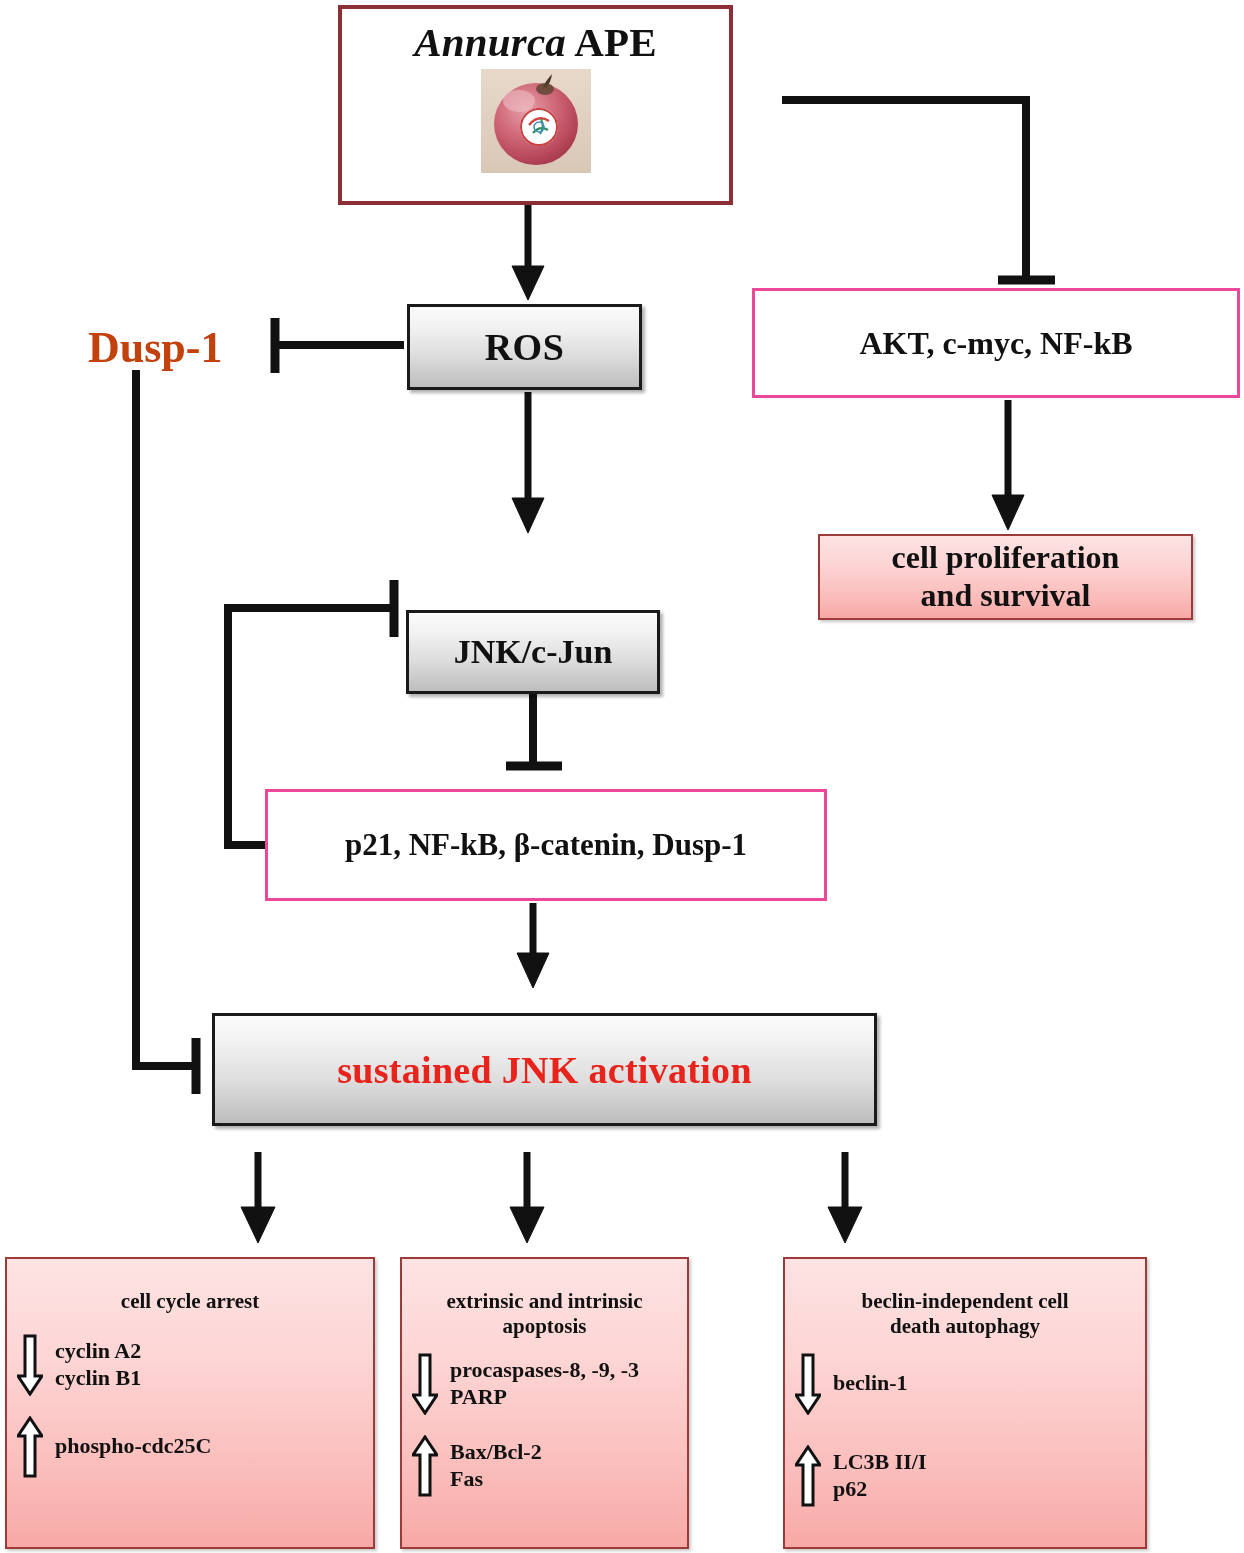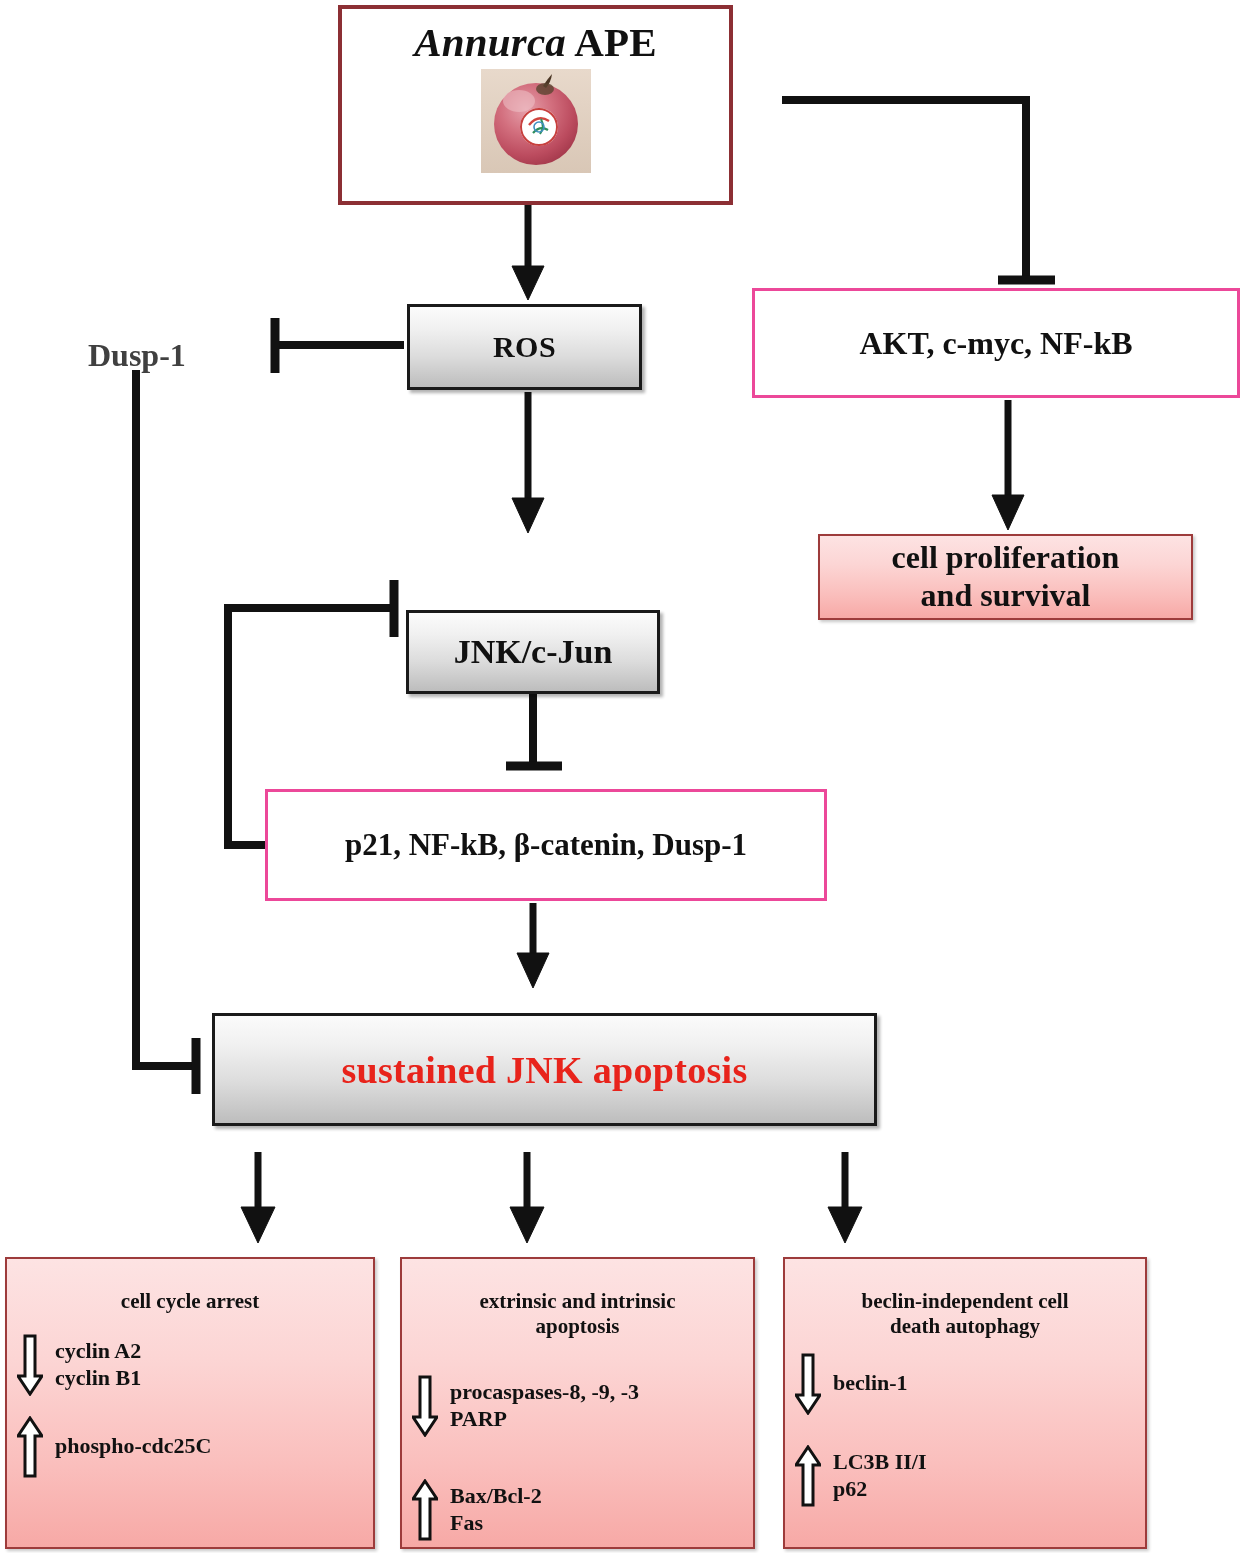--- a/index.html
+++ b/index.html
@@ -40,32 +40,31 @@
     font-weight:bold; color:#111;
   }
   
   .box-pink{
     border:2px solid #9d3b3b;
     background:linear-gradient(to bottom,#fde3e3 0%,#fcd5d4 35%,#fabebc 72%,#f7a9a6 100%);
     box-shadow:2px 2px 3px rgba(0,0,0,.22);
     font-weight:bold; color:#111;
   }
 
-  .t-ros{font-size:30px;letter-spacing:.5px;}
+  .t-ros{font-size:38px;letter-spacing:.5px;}
   .t-akt{font-size:32px;}
   .t-prolif{font-size:32px; line-height:1.18;}
   .t-jnk{font-size:34px;}
   .t-p21{font-size:31px;}
   .t-sust{font-size:38px; color:#e8231b; letter-spacing:.3px;}
 
   
   .label-text{
-    position:absolute; font-weight:bold; font-size:32px; color:#404040;
+    position:absolute; font-weight:bold; font-size:44px; color:#c2410c;
     white-space:nowrap;
-    margin-top:15px;
   }
 
   
   .outcome{
     flex-direction:column; align-items:stretch; justify-content:flex-start;
     padding:30px 10px 10px 10px;
   }
   .outcome-title{
     font-size:21px; font-weight:bold; text-align:center; line-height:1.18;
     color:#111; margin:0 0 4px 0;
@@ -206,21 +205,21 @@
 
   <div class="node box-gray t-jnk" style="left:406px;top:566px;width:254px;height:84px;margin-top:44px;">
     <span>JNK/c-Jun</span>
   </div>
 
   <div class="node box-white t-p21" style="left:265px;top:789px;width:562px;height:112px;">
     <span>p21, NF-kB, β-catenin, Dusp-1</span>
   </div>
 
   <div class="node box-gray t-sust" style="left:212px;top:1013px;width:665px;height:113px;">
-    <span>sustained JNK apoptosis</span>
+    <span>sustained JNK activation</span>
   </div>
 
   <div class="node box-pink outcome" style="left:5px;top:1257px;width:370px;height:292px;">
     <div class="outcome-title">cell cycle arrest</div>
 
     <div class="grp g-down">
       <span class="blockarrow">
         <svg viewBox="0 0 26 62" width="26" height="62">
           <polygon points="8,2 18,2 18,42 25,42 13,60 1,42 8,42" fill="#ffffff" stroke="#111111" stroke-width="3"></polygon>
         </svg>
@@ -232,21 +231,21 @@
     <div class="grp g-up">
       <span class="blockarrow">
         <svg viewBox="0 0 26 62" width="26" height="62">
           <polygon points="13,2 25,20 18,20 18,60 8,60 8,20 1,20" fill="#ffffff" stroke="#111111" stroke-width="3"></polygon>
         </svg>
       </span>
       <span class="grp-items">phospho-cdc25C</span>
     </div>
   </div>
 
-  <div class="node box-pink outcome" style="left:400px;top:1257px;width:355px;height:292px;gap:22px;">
+  <div class="node box-pink outcome" style="left:400px;top:1257px;width:289px;height:292px;">
     <div class="outcome-title" style="white-space:pre-line">extrinsic and intrinsic
 apoptosis</div>
 
     <div class="grp g-down" style="margin-top:10px;">
       <span class="blockarrow">
         <svg viewBox="0 0 26 62" width="26" height="62">
           <polygon points="8,2 18,2 18,42 25,42 13,60 1,42 8,42" fill="#ffffff" stroke="#111111" stroke-width="3"></polygon>
         </svg>
       </span>
       <span class="grp-items">procaspases-8, -9, -3

